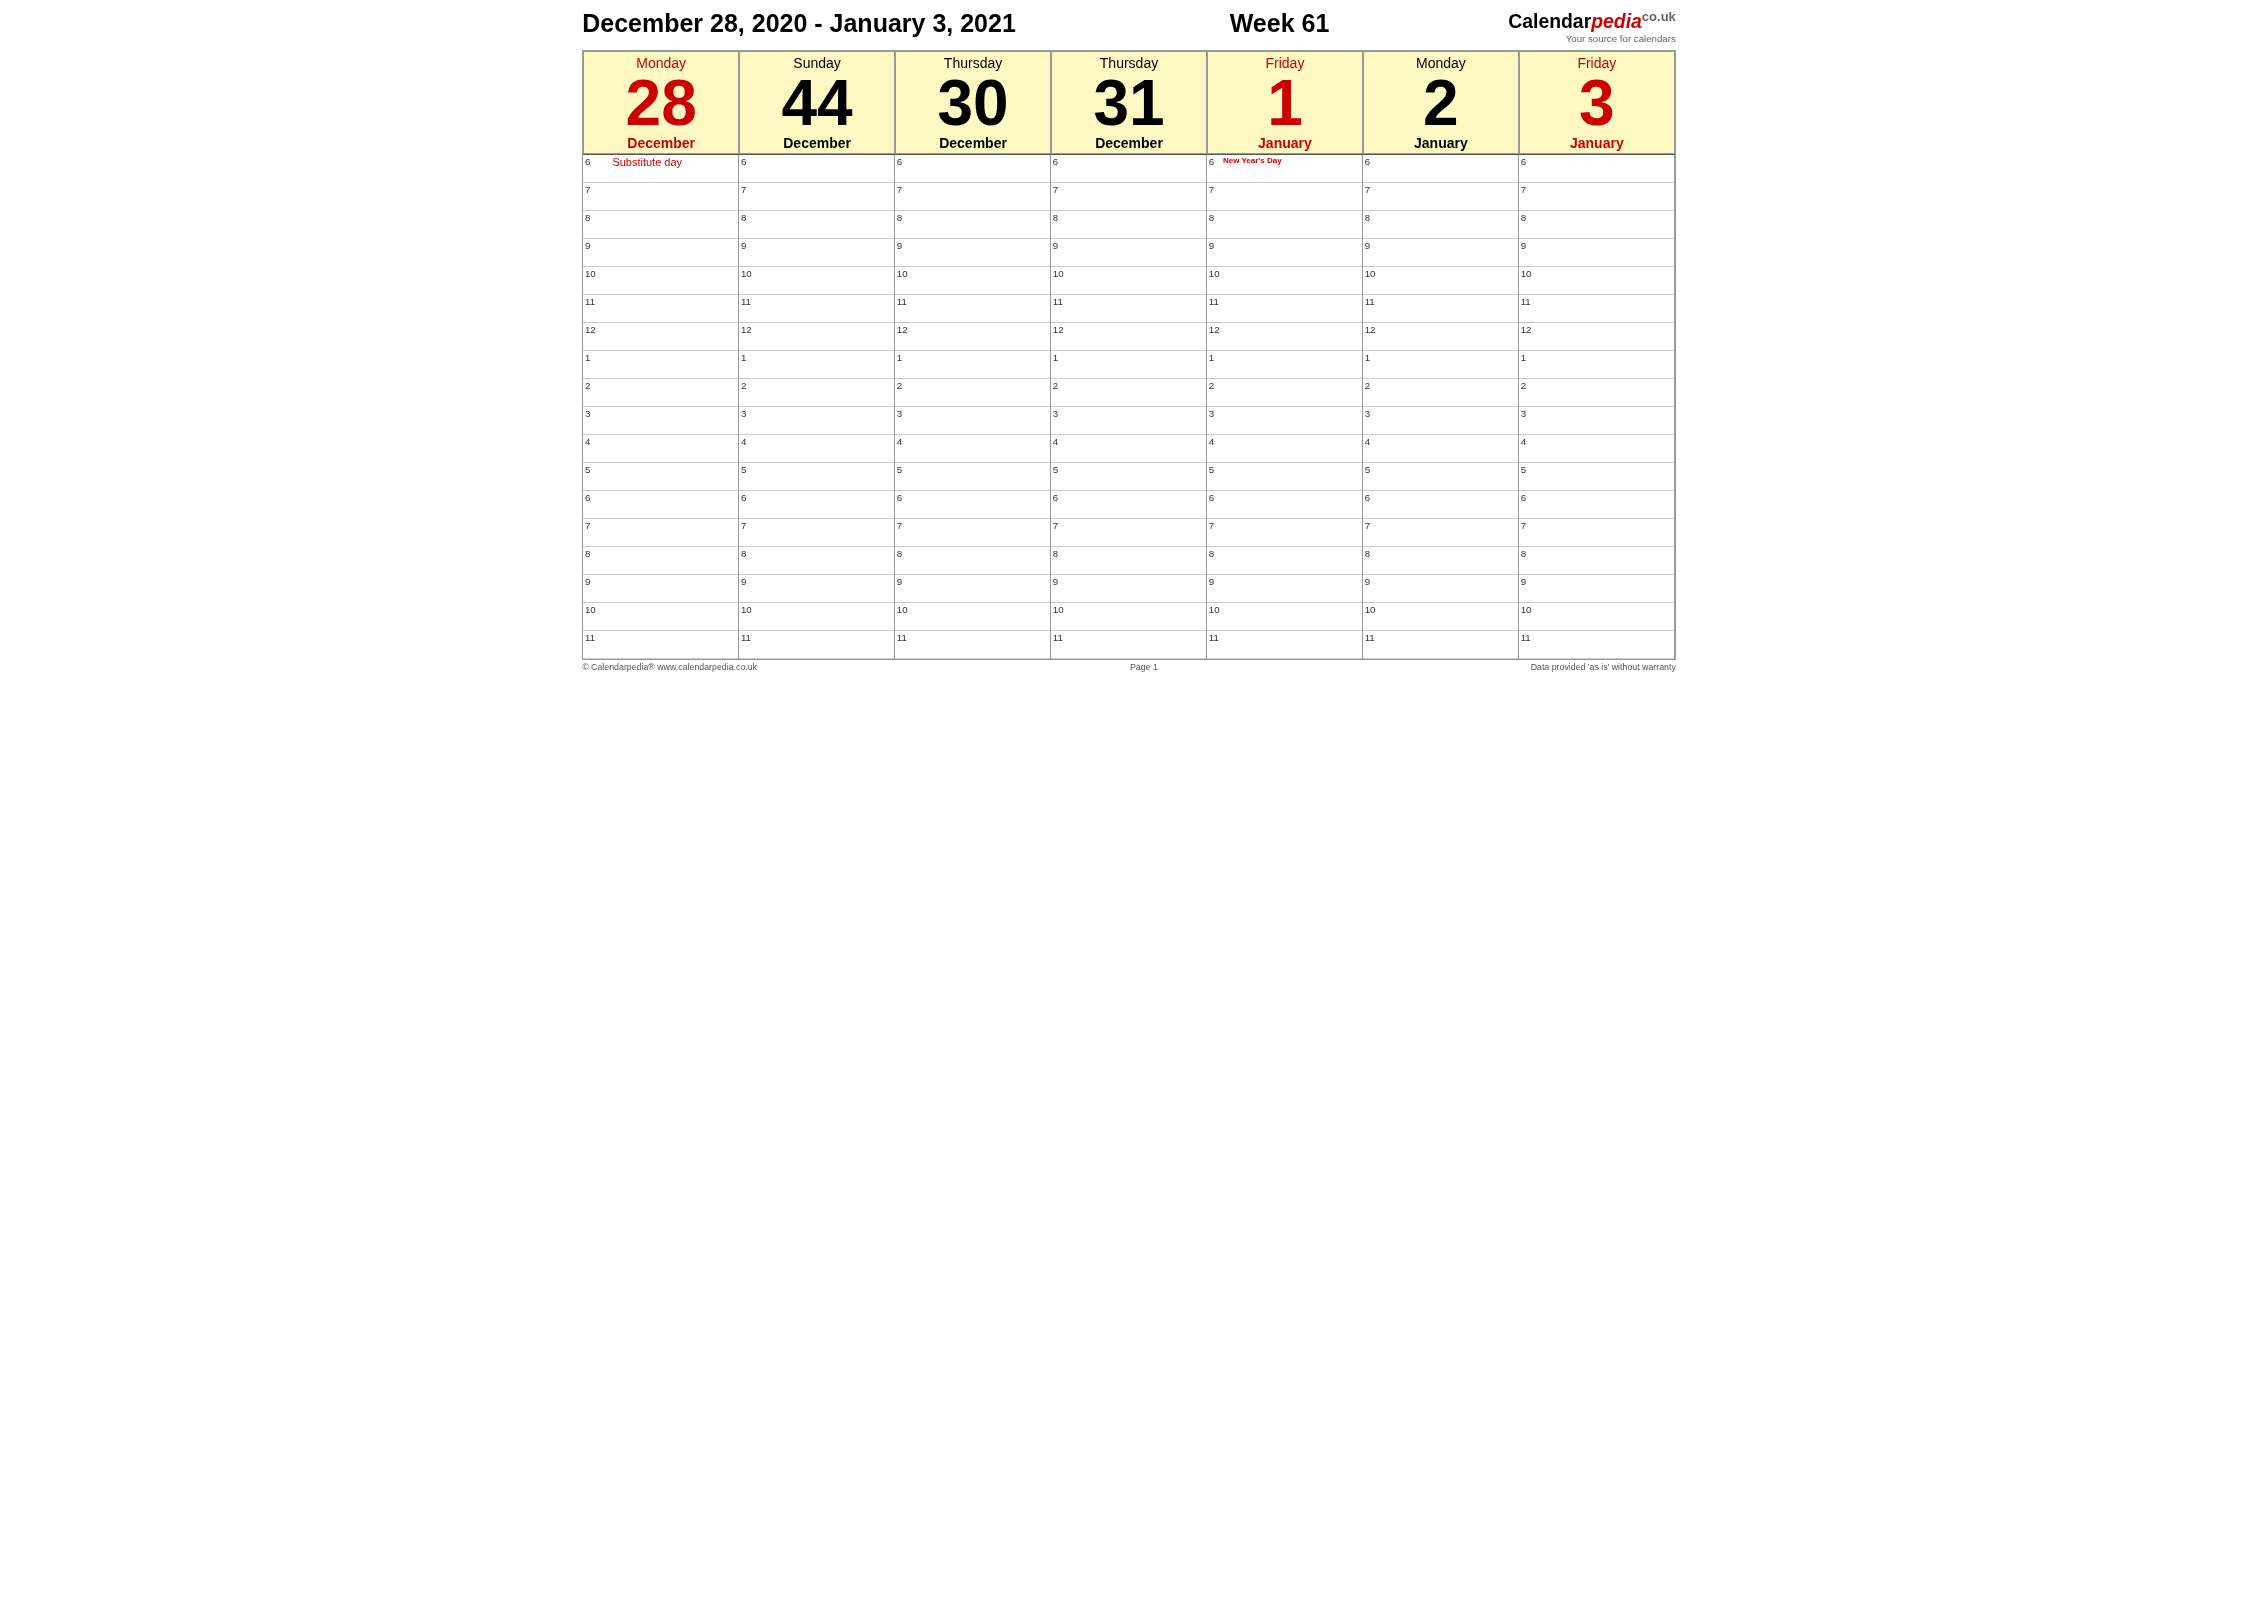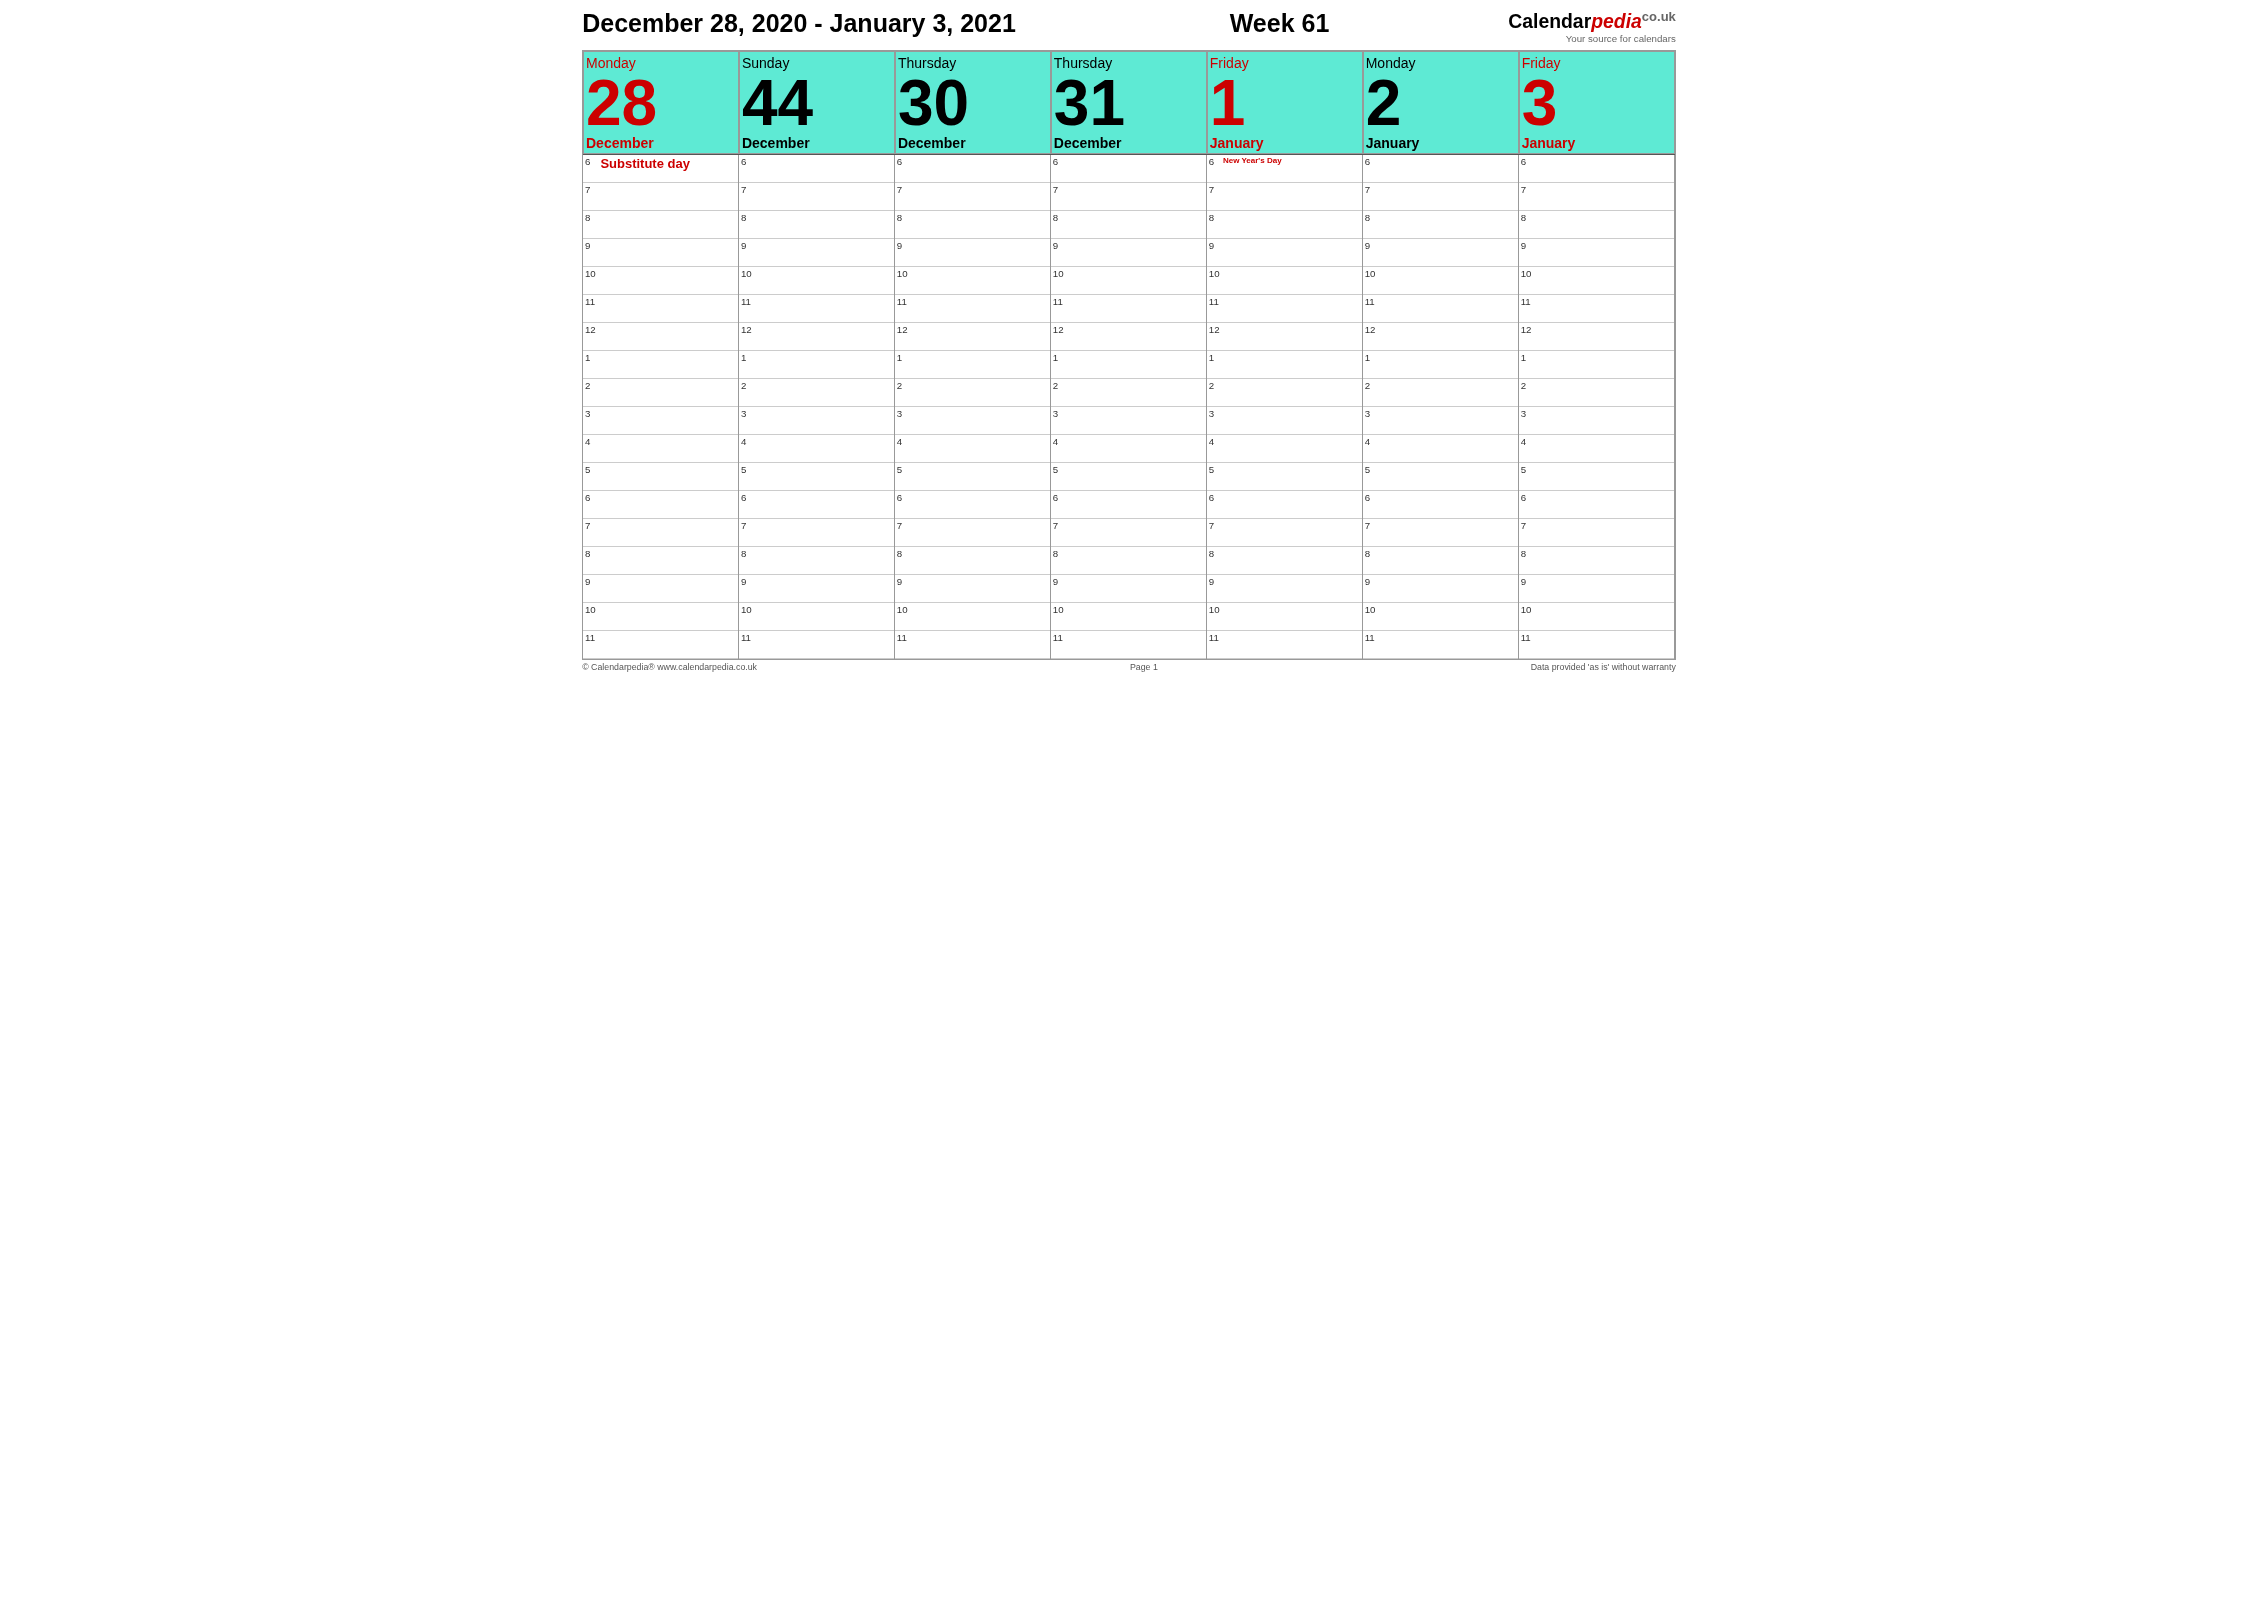--- a/index.html
+++ b/index.html
@@ -55,22 +55,23 @@
     
     .calendar-grid {
       display: grid;
       grid-template-columns: repeat(7, 1fr);
       border: 0.9px solid #999;
     }
 
     
     .day-header {
       border: 0.9px solid #999;
+      text-align: center;
       padding: 3.5px 1.8px 1.8px 1.8px;
-      background: #5eead4;
+      background: #fef9c3;
     }
     .day-name {
       font-size: 14px;
       font-weight: normal;
       display: block;
     }
     .day-number {
       font-size: 64px;
       font-weight: bold;
       line-height: 1;
@@ -148,21 +149,21 @@
       </div>
       <div class="day-header">
         <span class="day-name red">Friday</span>
         <span class="day-number red">3</span>
         <span class="day-month red">January</span>
       </div>
       <div style="grid-column: 1 / -1; display: grid; grid-template-columns: repeat(7, 1fr); border-top: 1.8px solid rgb(85, 85, 85);">
         <div style="border-right: 0.9px solid rgb(153, 153, 153); display: flex; flex-direction: column;">
           <div style="display: flex; align-items: flex-start; border-bottom: 0.9px solid rgb(204, 204, 204); min-height: 28px; padding: 0.9px 1.8px;">
             <span style="font-size: 9.7px; color: rgb(51, 51, 51); min-width: 12.4px;">6</span>
-            <span style="font-size: 13px; color: rgb(204, 0, 0); font-weight: bold; line-height: 1.2; margin-left: 3px;">Substitute day</span>
+            <span style="font-size: 11px; color: rgb(204, 0, 0); font-weight: normal; line-height: 1.2; margin-left: 15px;">Substitute day</span>
           </div>
           <div style="display: flex; align-items: flex-start; border-bottom: 0.9px solid rgb(204, 204, 204); min-height: 28px; padding: 0.9px 1.8px;">
             <span style="font-size: 9.7px; color: rgb(51, 51, 51); min-width: 12.4px;">7</span>
           </div>
           <div style="display: flex; align-items: flex-start; border-bottom: 0.9px solid rgb(204, 204, 204); min-height: 28px; padding: 0.9px 1.8px;">
             <span style="font-size: 9.7px; color: rgb(51, 51, 51); min-width: 12.4px;">8</span>
           </div>
           <div style="display: flex; align-items: flex-start; border-bottom: 0.9px solid rgb(204, 204, 204); min-height: 28px; padding: 0.9px 1.8px;">
             <span style="font-size: 9.7px; color: rgb(51, 51, 51); min-width: 12.4px;">9</span>
           </div>

